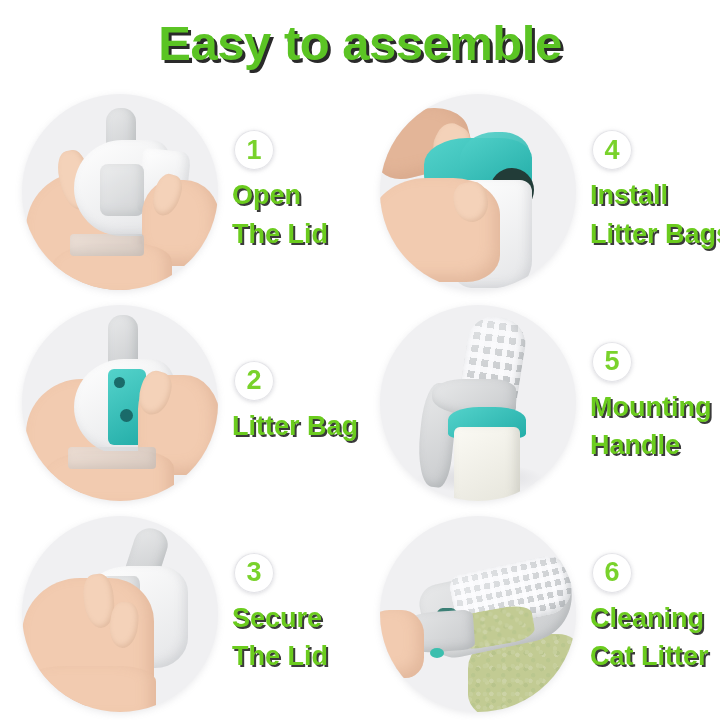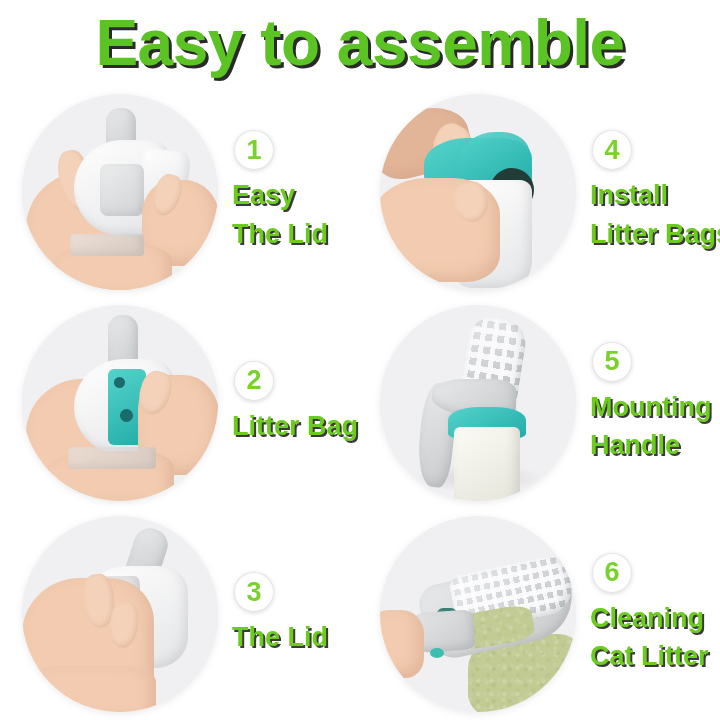--- a/index.html
+++ b/index.html
@@ -17,21 +17,21 @@
   }
 
   
   .title-bar {
     height: 86px;
     display: flex;
     align-items: center;
     justify-content: center;
   }
   .title {
-    font-size: 64px;
+    font-size: 49px;
     font-weight: bold;
     letter-spacing: -0.5px;
     color: #5BC424;
     text-shadow: 3px 3px 0 #2a2a2a;
     white-space: nowrap;
     line-height: 1;
   }
 
   
   .grid {
@@ -173,21 +173,21 @@
         <div class="hand" style="left:120px;top:86px;width:78px;height:86px;border-radius:40% 46% 34% 30%;"></div>
         <div class="finger" style="left:132px;top:80px;width:26px;height:42px;transform:rotate(18deg);"></div>
         <div class="hand" style="left:30px;top:150px;width:120px;height:60px;border-radius:40% 30% 0 0;"></div>
         <div class="device-gray" style="left:48px;top:140px;width:74px;height:22px;border-radius:4px;opacity:.65;"></div>
       </div>
     </div>
     <div class="text-col">
       <div class="badge">
         <span>1</span>
       </div>
-      <div class="label">Easy</div>
+      <div class="label">Open</div>
       <div class="label l2">The Lid</div>
     </div>
   </div>
 
   <div class="cell">
     <div class="photo-wrap">
       <div class="photo">
         <div class="hand dark" style="left:-6px;top:16px;width:96px;height:64px;border-radius:40% 46% 30% 30%;transform:rotate(-14deg);"></div>
         <div class="finger" style="left:54px;top:30px;width:34px;height:40px;transform:rotate(28deg);"></div>
         <div class="teal" style="left:44px;top:44px;width:108px;height:66px;border-radius:40% 30% 30% 44%;"></div>
@@ -267,20 +267,21 @@
         <div class="hand" style="left:0px;top:62px;width:132px;height:128px;border-radius:44% 34% 20% 34%;"></div>
         <div class="finger" style="left:62px;top:58px;width:30px;height:54px;transform:rotate(-6deg);"></div>
         <div class="finger" style="left:88px;top:86px;width:28px;height:46px;transform:rotate(6deg);"></div>
         <div class="hand" style="left:-6px;top:150px;width:140px;height:60px;border-radius:36% 26% 0 0;"></div>
       </div>
     </div>
     <div class="text-col">
       <div class="badge">
         <span>3</span>
       </div>
+      <div class="label">Secure</div>
       <div class="label l2">The Lid</div>
     </div>
   </div>
 
   <div class="cell">
     <div class="photo-wrap">
       <div class="photo">
 
         <div class="litter" style="left:88px;top:118px;width:112px;height:86px;border-radius:40% 20% 10% 30%;"></div>
 

